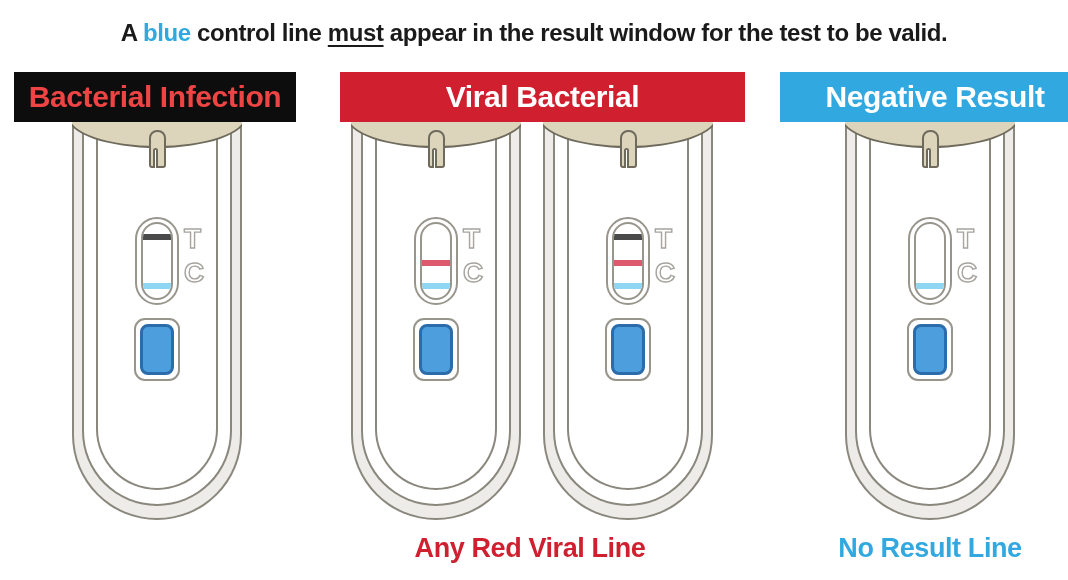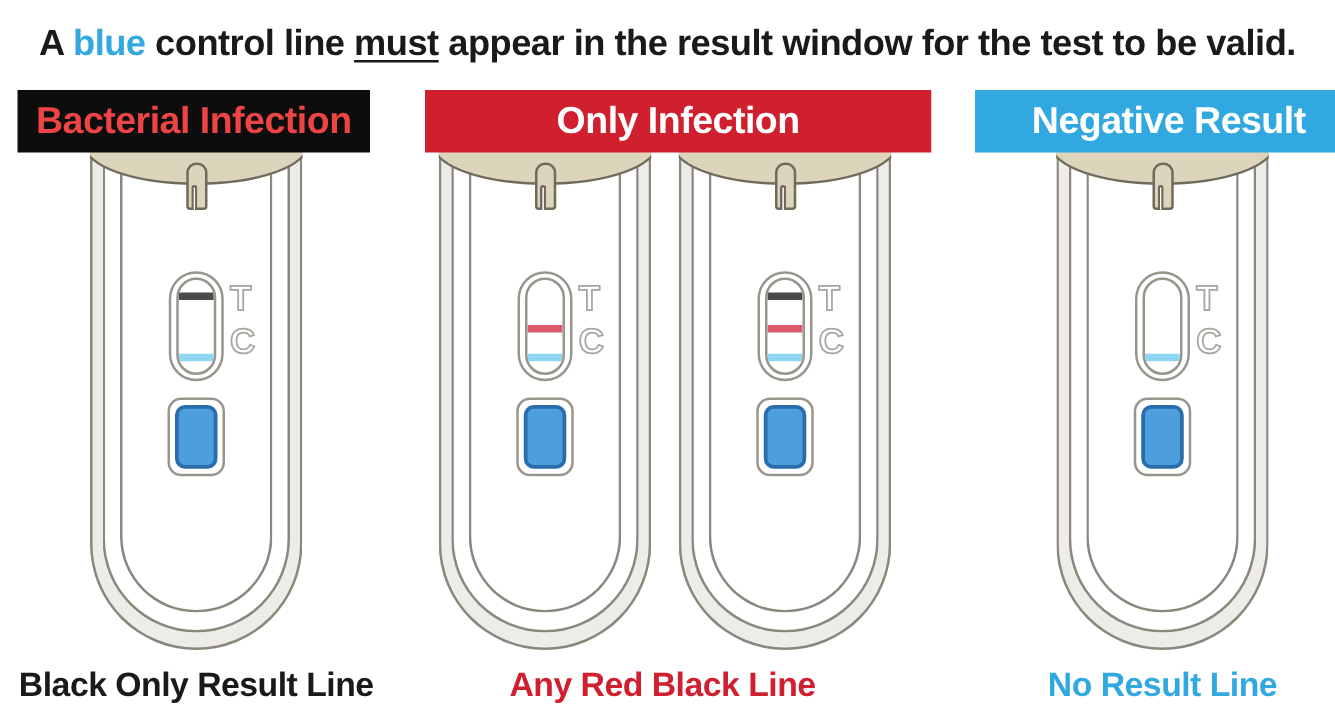--- a/index.html
+++ b/index.html
@@ -1,20 +1,20 @@
 <!DOCTYPE html>
 <html><head>
 <meta charset="utf-8">
 <style>
   html,body{margin:0;padding:0;background:#fff;}
   .canvas{position:relative;width:1068px;height:580px;background:#fff;overflow:hidden;
           font-family:"Liberation Sans",sans-serif;}
   
   .instruction{position:absolute;top:19px;left:0;width:100%;text-align:center;
-               font-size:29px;font-weight:bold;color:#1a1a1a;letter-spacing:-0.4px;}
+               font-size:24px;font-weight:bold;color:#1a1a1a;letter-spacing:-0.4px;}
   .instruction .hl{color:#31a9e0;}
   .instruction .ul{text-decoration:underline;text-underline-offset:4px;text-decoration-thickness:2px;}
   
   .hdr{position:absolute;top:72px;height:50px;display:flex;align-items:center;justify-content:center;
        color:#fff;font-size:30px;font-weight:bold;letter-spacing:-0.4px;z-index:5;}
   #hdr-0{left:14px;width:282px;}
   #hdr-1{left:340px;width:405px;}
   #hdr-2{left:780px;width:310px;}
   
   .footer-label{position:absolute;top:533px;font-size:27px;font-weight:bold;text-align:center;letter-spacing:-0.4px;}
@@ -51,21 +51,21 @@
   .btn{left:4px;top:4px;width:34px;height:51px;background:#4d9edd;border:3px solid #2b6cab;border-radius:8px;}
 </style>
 </head>
 <body>
 
 <div class="canvas">
 
   <div class="instruction"><span>A </span><span class="hl" style="color: rgb(49, 169, 224);">blue</span><span> control line </span><span class="ul">must</span><span> appear in the result window for the test to be valid.</span></div>
 
   <div class="hdr" id="hdr-0" style="background: rgb(13, 13, 13); color: #ef4444;">Bacterial Infection</div>
-  <div class="hdr" id="hdr-1" style="background: rgb(208, 32, 47); color: rgb(255, 255, 255);">Only Infection</div>
+  <div class="hdr" id="hdr-1" style="background: rgb(208, 32, 47); color: rgb(255, 255, 255);">Viral Bacterial</div>
   <div class="hdr" id="hdr-2" style="background: rgb(49, 169, 224); color: rgb(255, 255, 255);">Negative Result</div>
 
   <div class="device" id="dev-0">
       <div class="tube"></div>
       <div class="tube-mid"></div>
       <div class="tube-inner"></div>
       <div class="dome"></div>
       <div class="tab">
         <div class="tab-notch"></div>
       </div>
@@ -135,17 +135,16 @@
           <div class="rline" style="top:59px;background:#8ed6f2;"></div>
         </div>
       </div>
       <div class="tc t">T</div>
       <div class="tc c">C</div>
       <div class="btn-outer">
         <div class="btn"></div>
       </div>
     </div>
 
-  <div class="footer-label" id="foot-0" style="color: rgb(26, 26, 26);">Black Only Result Line</div>
-  <div class="footer-label" id="foot-1" style="color: rgb(208, 32, 47);">Any Red Black Line</div>
+  <div class="footer-label" id="foot-1" style="color: rgb(208, 32, 47);">Any Red Viral Line</div>
   <div class="footer-label" id="foot-2" style="color: rgb(49, 169, 224);">No Result Line</div>
 
 </div>
 
 </body></html>

